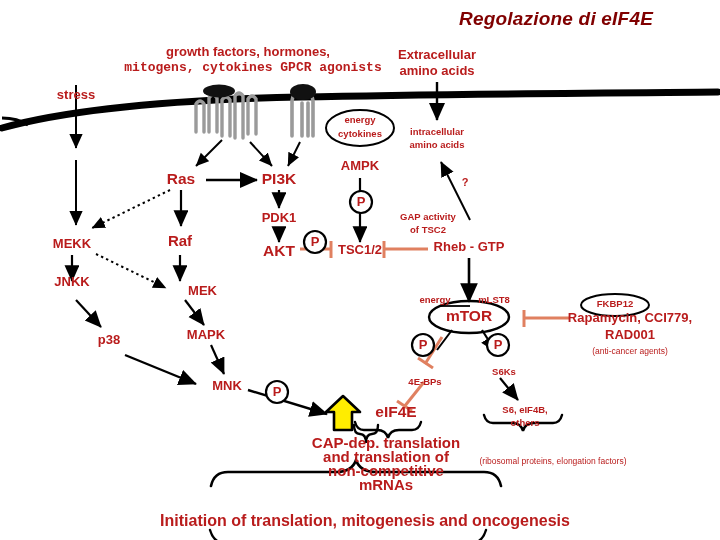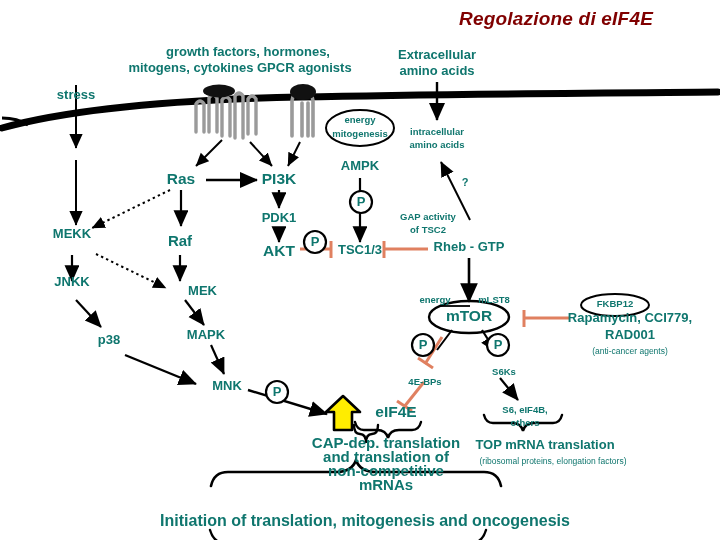--- a/index.html
+++ b/index.html
@@ -14,21 +14,21 @@
   svg#diagram{position:absolute;left:0;top:0;width:720px;height:540px;}
   .ttl{
     position:absolute;
     font-style:italic;
     font-weight:bold;
     color:#800000;
     font-size:19px;
     letter-spacing:.2px;
     white-space:nowrap;
   }
-  .lbl{position:absolute;white-space:nowrap;color:#0f766e;}
+  .lbl{position:absolute;white-space:nowrap;color:#b91c1c;}
   .ctr{transform:translateX(-50%);text-align:center;}
   .n-big{font-size:15.5px;font-weight:bold;}
   .n-med{font-size:13px;font-weight:bold;}
   .n-sm{font-size:15px;font-weight:bold;}
   .n-xs{font-size:9.5px;font-weight:bold;}
   .n-tiny{font-size:8.5px;}
 </style>
 </head>
 <body>
 
@@ -150,47 +150,47 @@
     </g>
     <g stroke="#000" fill="none" stroke-width="2.6" stroke-linecap="round">
       <path d="M211,486 q3,-14 17,-14 l108,0 q16,0 20,-12 q4,12 20,12 l108,0 q14,0 17,14" transform="translate(0,0)"></path>
     </g>
 
   </svg>
 
   <div class="ttl" style="left:459px;top:8px;">Regolazione di eIF4E</div>
 
   <div class="lbl n-med ctr" style="left:248px;top:44px;">growth factors, hormones,</div>
-  <div class="lbl n-med ctr" style="left:240px;top:60px;">mitogens, cytokines GPCR agonists</div>
+  <div class="lbl n-med ctr" style="left:253px;top:60px;font-family:Liberation Mono, monospace;">mitogens, cytokines GPCR agonists</div>
 
   <div class="lbl n-med ctr" style="left:76px;top:87px;">stress</div>
 
   <div class="lbl n-med ctr" style="left:437px;top:47px;">Extracellular</div>
   <div class="lbl n-med ctr" style="left:437px;top:63px;">amino acids</div>
 
   <div class="lbl n-xs ctr" style="left:437px;top:126px;">intracellular</div>
   <div class="lbl n-xs ctr" style="left:437px;top:139px;">amino acids</div>
 
   <div class="lbl n-xs ctr" style="left:360px;top:114px;">energy</div>
-  <div class="lbl n-xs ctr" style="left:360px;top:128px;">mitogenesis</div>
+  <div class="lbl n-xs ctr" style="left:360px;top:128px;">cytokines</div>
 
   <div class="lbl n-med ctr" style="left:465px;top:176px;font-size:11px;">?</div>
 
   <div class="lbl n-big ctr" style="left:181px;top:170px;">Ras</div>
   <div class="lbl n-big ctr" style="left:279px;top:170px;">PI3K</div>
   <div class="lbl n-med ctr" style="left:279px;top:210px;text-align:right;">PDK1</div>
   <div class="lbl n-big ctr" style="left:279px;top:242px;text-align:center;">AKT</div>
   <div class="lbl n-med ctr" style="left:360px;top:158px;">AMPK</div>
-  <div class="lbl n-med ctr" style="left:360px;top:242px;">TSC1/3</div>
+  <div class="lbl n-med ctr" style="left:360px;top:242px;">TSC1/2</div>
   <div class="lbl n-med ctr" style="left:469px;top:239px;">Rheb - GTP</div>
   <div class="lbl n-big ctr" style="left:469px;top:307px;">mTOR</div>
   <div class="lbl n-xs ctr" style="left:435px;top:294px;">energy</div>
   <div class="lbl n-xs ctr" style="left:494px;top:294px;">mLST8</div>
 
-  <div class="lbl n-med ctr" style="left:72px;top:226px;">MEKK</div>
+  <div class="lbl n-med ctr" style="left:72px;top:236px;">MEKK</div>
   <div class="lbl n-med ctr" style="left:72px;top:274px;">JNKK</div>
   <div class="lbl n-med ctr" style="left:109px;top:332px;">p38</div>
   <div class="lbl n-sm ctr" style="left:180px;top:232px;">Raf</div>
   <div class="lbl n-med ctr" style="left:180px;top:283px;padding-left:45px;">MEK</div>
   <div class="lbl n-med ctr" style="left:206px;top:327px;">MAPK</div>
   <div class="lbl n-med ctr" style="left:227px;top:378px;">MNK</div>
 
   <div class="lbl n-xs ctr" style="left:425px;top:376px;">4E-BPs</div>
   <div class="lbl n-xs ctr" style="left:504px;top:366px;">S6Ks</div>
   <div class="lbl n-big ctr" style="left:396px;top:403px;">eIF4E</div>
@@ -211,18 +211,17 @@
 
   <div class="lbl n-med ctr" style="left:630px;top:310px;">Rapamycin, CCI779,</div>
   <div class="lbl n-med ctr" style="left:630px;top:327px;">RAD001</div>
   <div class="lbl n-tiny ctr" style="left:630px;top:346px;">(anti-cancer agents)</div>
 
   <div class="lbl n-sm ctr" style="left:386px;top:434px;">CAP-dep. translation</div>
   <div class="lbl n-sm ctr" style="left:386px;top:448px;">and translation of</div>
   <div class="lbl n-sm ctr" style="left:386px;top:462px;">non-competitive</div>
   <div class="lbl n-sm ctr" style="left:386px;top:476px;">mRNAs</div>
 
-  <div class="lbl n-med ctr" style="left:545px;top:437px;">TOP mRNA translation</div>
   <div class="lbl n-tiny ctr" style="left:545px;top:456px;padding-left:16px;">(ribosomal proteins, elongation factors)</div>
 
   <div class="lbl ctr" style="left:365px;top:512px;font-size:16px;font-weight:bold;">Initiation of translation, mitogenesis and oncogenesis</div>
 
 </div>
 
 </body></html>

